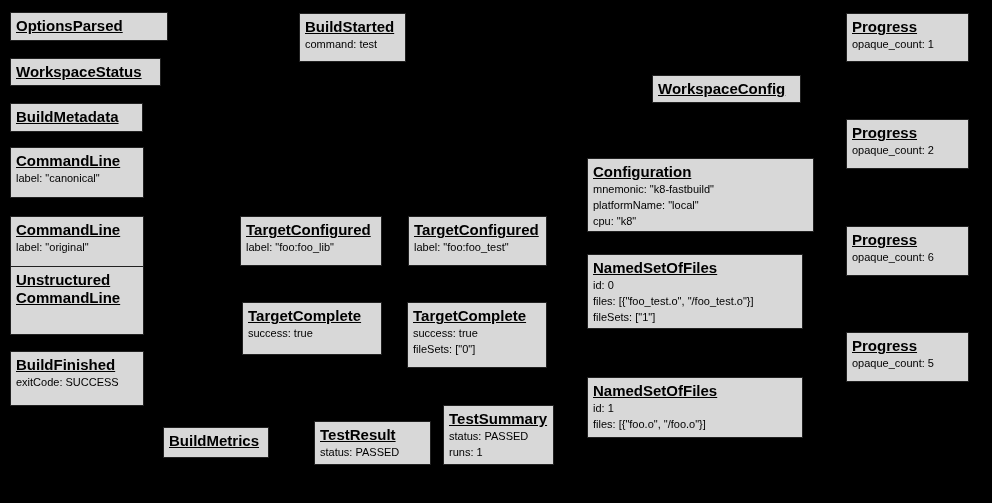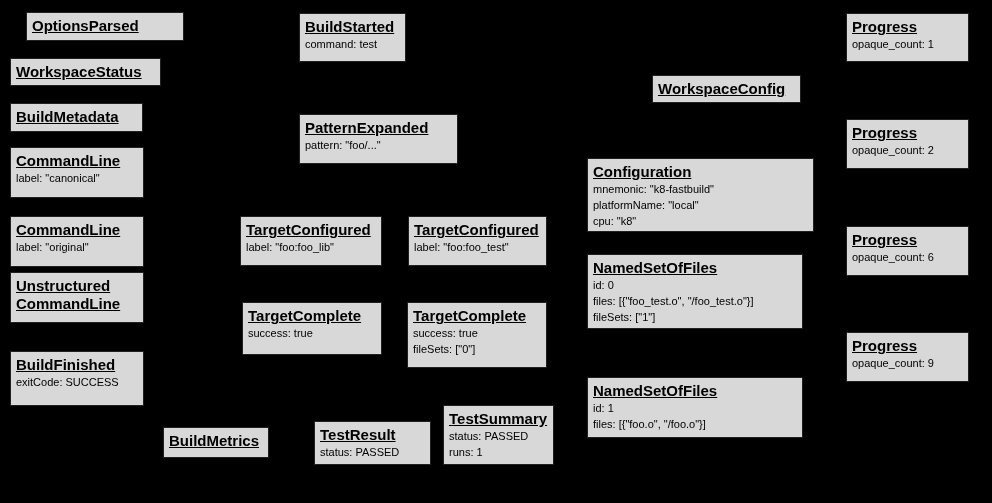--- a/index.html
+++ b/index.html
@@ -29,26 +29,26 @@
     font-size:15px;
     line-height:18px;
     text-decoration:underline;
   }
   .node .line{
     font-size:11px;
     line-height:16px;
     white-space:nowrap;
   }
   
-  .n0{left:26px;top:12px;width:158px;height:29px}
+  .n0{left:10px;top:12px;width:158px;height:29px}
   .n1{left:10px;top:58px;width:151px;height:28px}
   .n2{left:10px;top:103px;width:133px;height:29px}
   .n3{left:10px;top:147px;width:134px;height:51px}
   .n4{left:10px;top:216px;width:134px;height:51px}
-  .n5{left:10px;top:272px;width:134px;height:51px}
+  .n5{left:10px;top:266px;width:134px;height:69px}
   .n6{left:10px;top:351px;width:134px;height:55px}
   .n7{left:10px;top:447px;width:134px;height:31px}
   .n8{left:163px;top:427px;width:106px;height:31px}
   .n9{left:299px;top:13px;width:107px;height:49px}
   .n10{left:299px;top:114px;width:159px;height:50px}
   .n11{left:240px;top:216px;width:142px;height:50px}
   .n12{left:408px;top:216px;width:139px;height:50px}
   .n13{left:242px;top:302px;width:140px;height:53px}
   .n14{left:407px;top:302px;width:140px;height:66px}
   .n15{left:314px;top:421px;width:117px;height:44px}
@@ -101,24 +101,20 @@
 
   <div class="node n8">
     <div class="title">BuildMetrics</div>
   </div>
 
   <div class="node n9">
     <div class="title">BuildStarted</div>
     <div class="line">command: test</div>
   </div>
 
-  <div class="node n10">
-    <div class="title">PatternExpanded</div>
-    <div class="line">pattern: "foo/..."</div>
-  </div>
 
   <div class="node n11">
     <div class="title">TargetConfigured</div>
     <div class="line">label: "foo:foo_lib"</div>
   </div>
 
   <div class="node n12">
     <div class="title">TargetConfigured</div>
     <div class="line">label: "foo:foo_test"</div>
   </div>
@@ -179,16 +175,16 @@
     <div class="line">opaque_count: 2</div>
   </div>
 
   <div class="node n23">
     <div class="title">Progress</div>
     <div class="line">opaque_count: 6</div>
   </div>
 
   <div class="node n24">
     <div class="title">Progress</div>
-    <div class="line">opaque_count: 9</div>
+    <div class="line">opaque_count: 5</div>
   </div>
 
 </div>
 
 </body></html>

